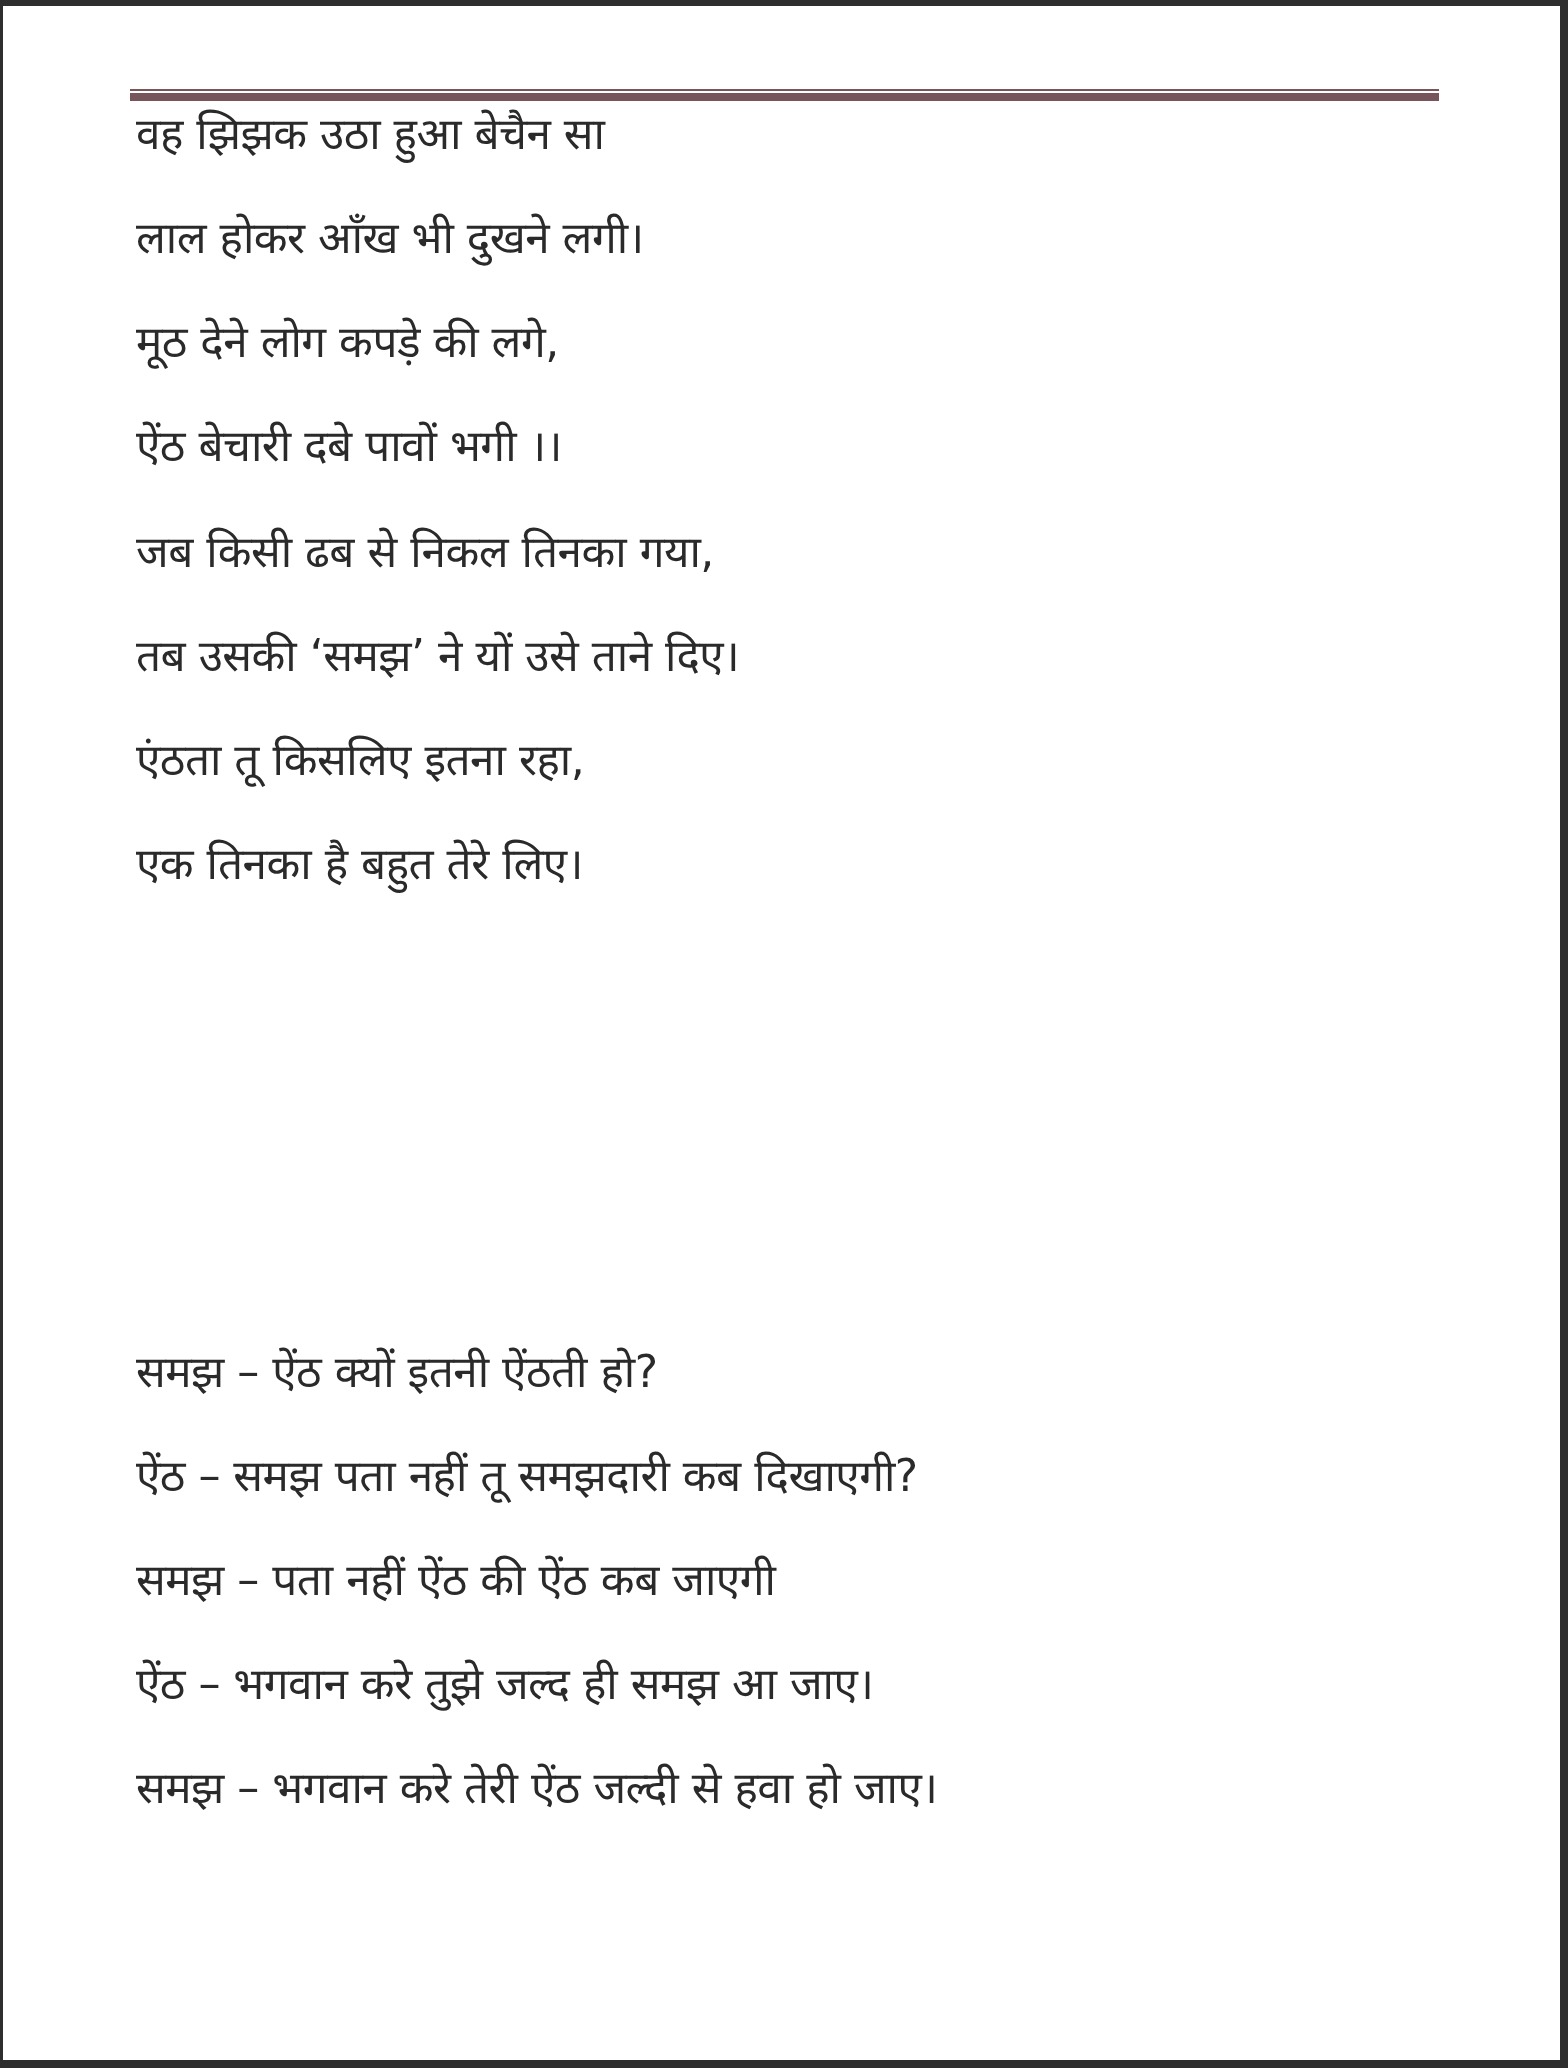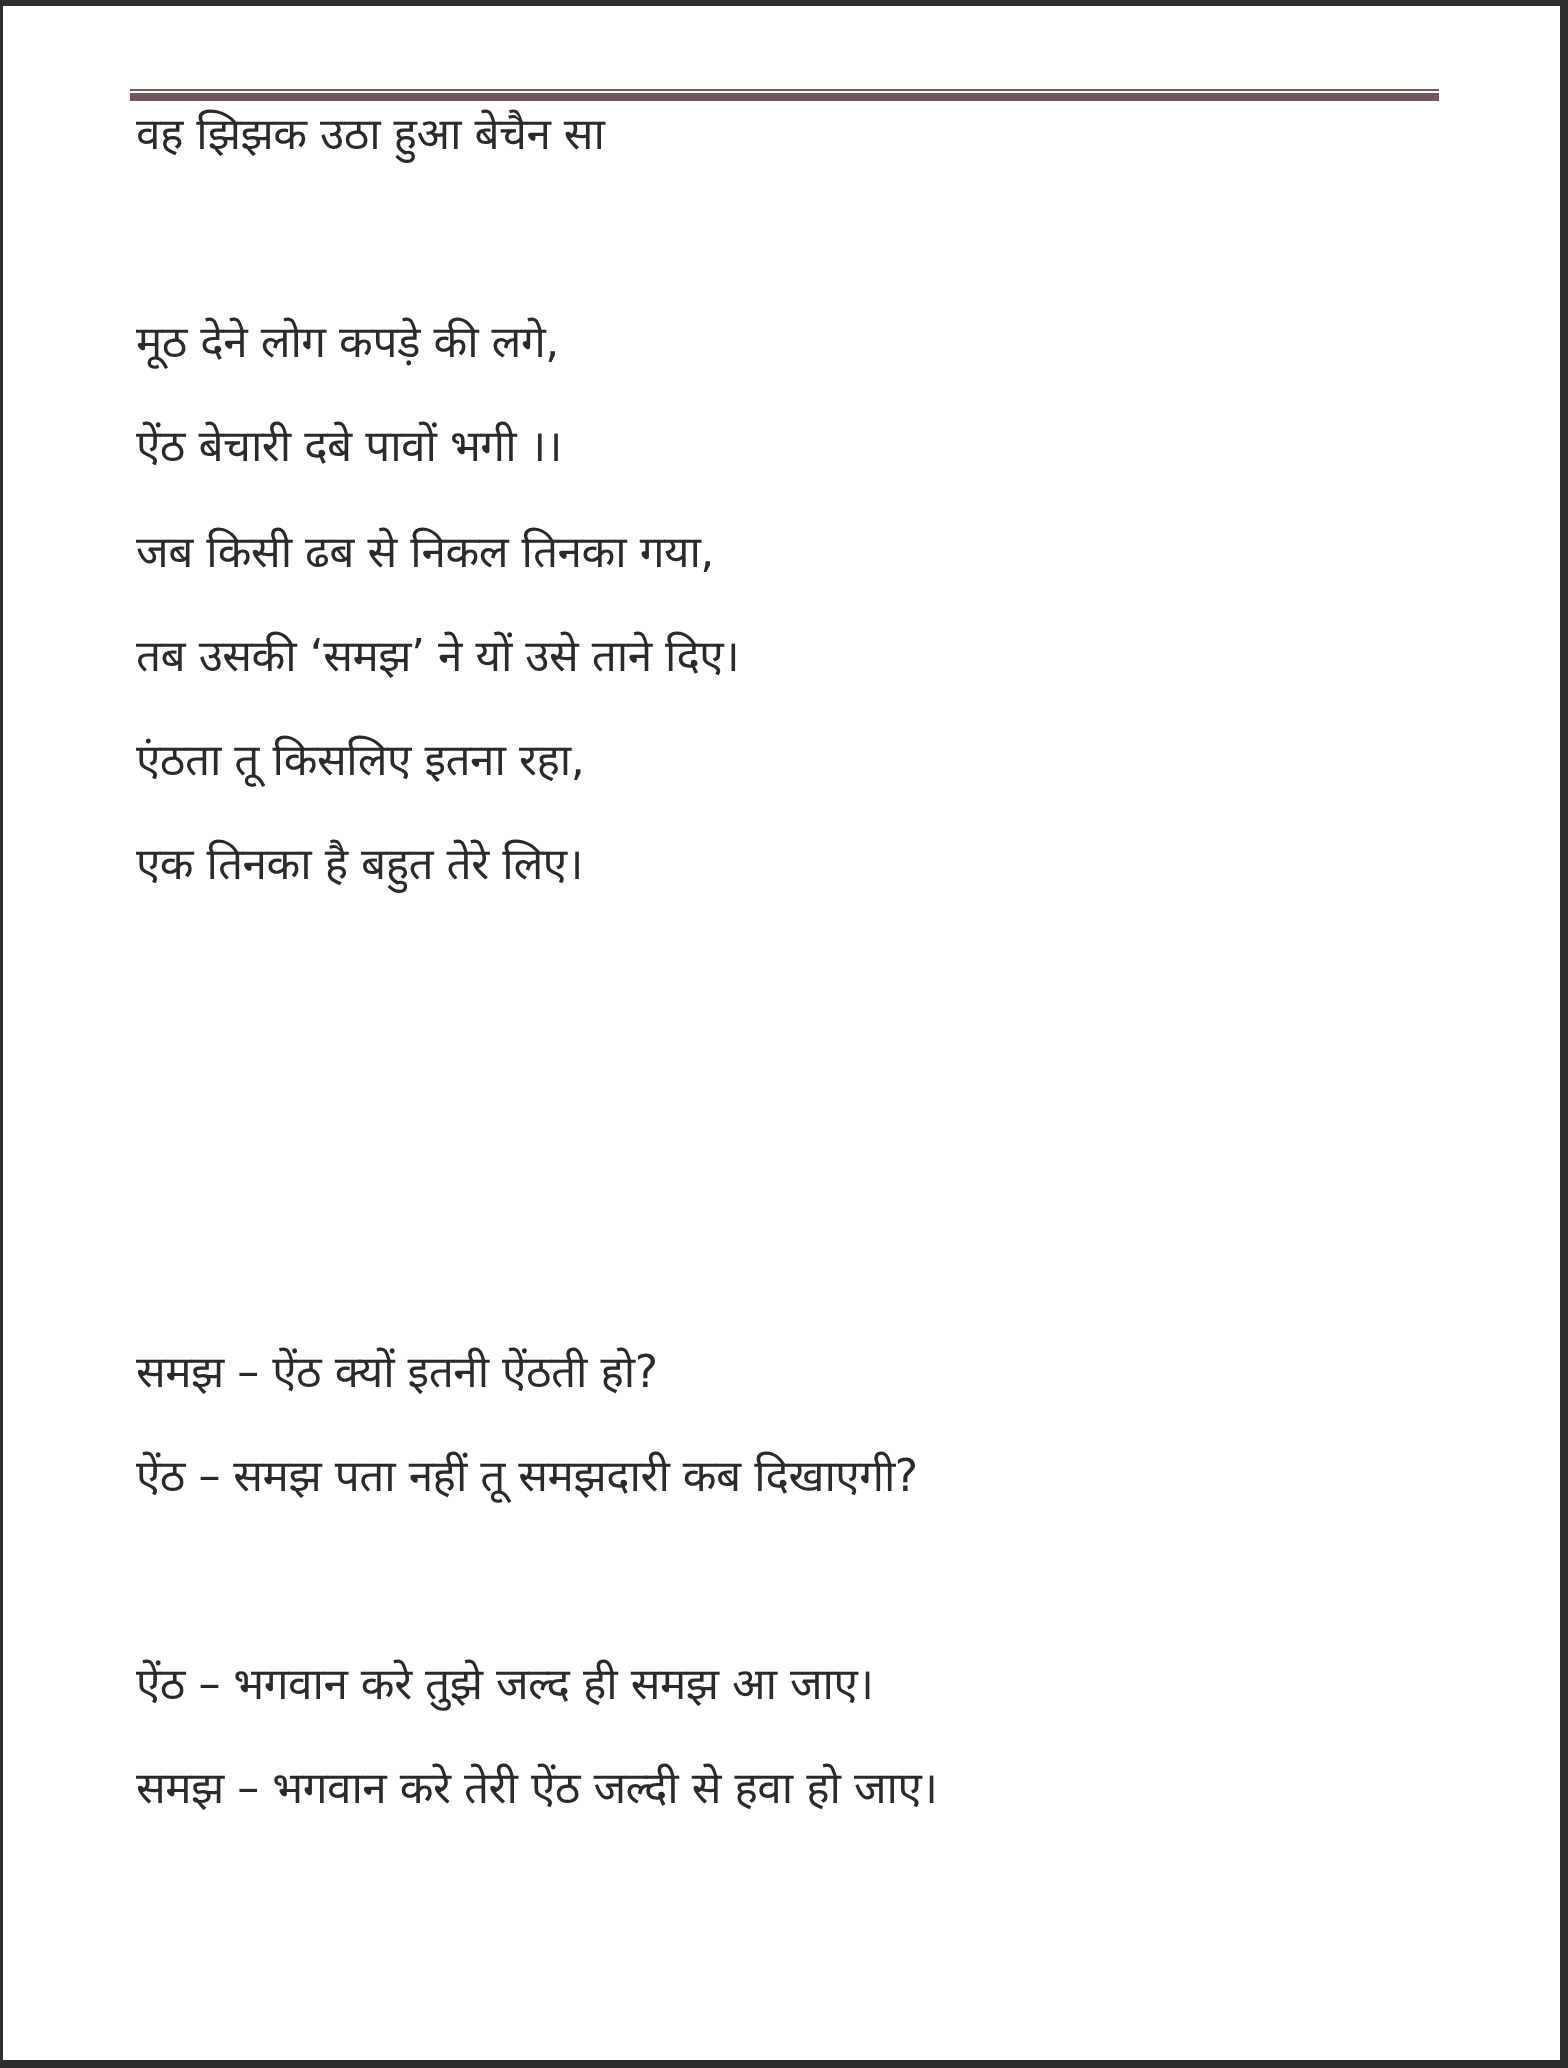--- a/index.html
+++ b/index.html
@@ -54,25 +54,27 @@
     }
   </style>
 </head>
 <body>
 
 <div class="page">
   <div class="rule rule-thin"></div>
   <div class="rule rule-thick"></div>
 
   <div class="text-line" style="top:102px">वह झिझक उठा हुआ बेचैन सा</div>
+  <div class="text-line" style="top:206px">लाल होकर आँख भी दुखने लगी।</div>
   <div class="text-line" style="top:310px">मूठ देने लोग कपड़े की लगे,</div>
   <div class="text-line" style="top:520px">जब किसी ढब से निकल तिनका गया,</div>
   <div class="text-line" style="top:414px">ऐंठ बेचारी दबे पावों भगी ।।</div>
   <div class="text-line" style="top:624px">तब उसकी ‘समझ’ ने यों उसे ताने दिए।</div>
   <div class="text-line" style="top:728px">एंठता तू किसलिए इतना रहा,</div>
   <div class="text-line" style="top:832px">एक तिनका है बहुत तेरे लिए।</div>
 
 
   <div class="text-line" style="top:1340px">समझ – ऐंठ क्यों इतनी ऐंठती हो?</div>
   <div class="text-line" style="top:1444px">ऐंठ – समझ पता नहीं तू समझदारी कब दिखाएगी?</div>
+  <div class="text-line" style="top:1548px">समझ – पता नहीं ऐंठ की ऐंठ कब जाएगी</div>
   <div class="text-line" style="top:1652px">ऐंठ – भगवान करे तुझे जल्द ही समझ आ जाए।</div>
   <div class="text-line" style="top:1756px">समझ – भगवान करे तेरी ऐंठ जल्दी से हवा हो जाए।</div>
 </div>
 
 </body></html>

